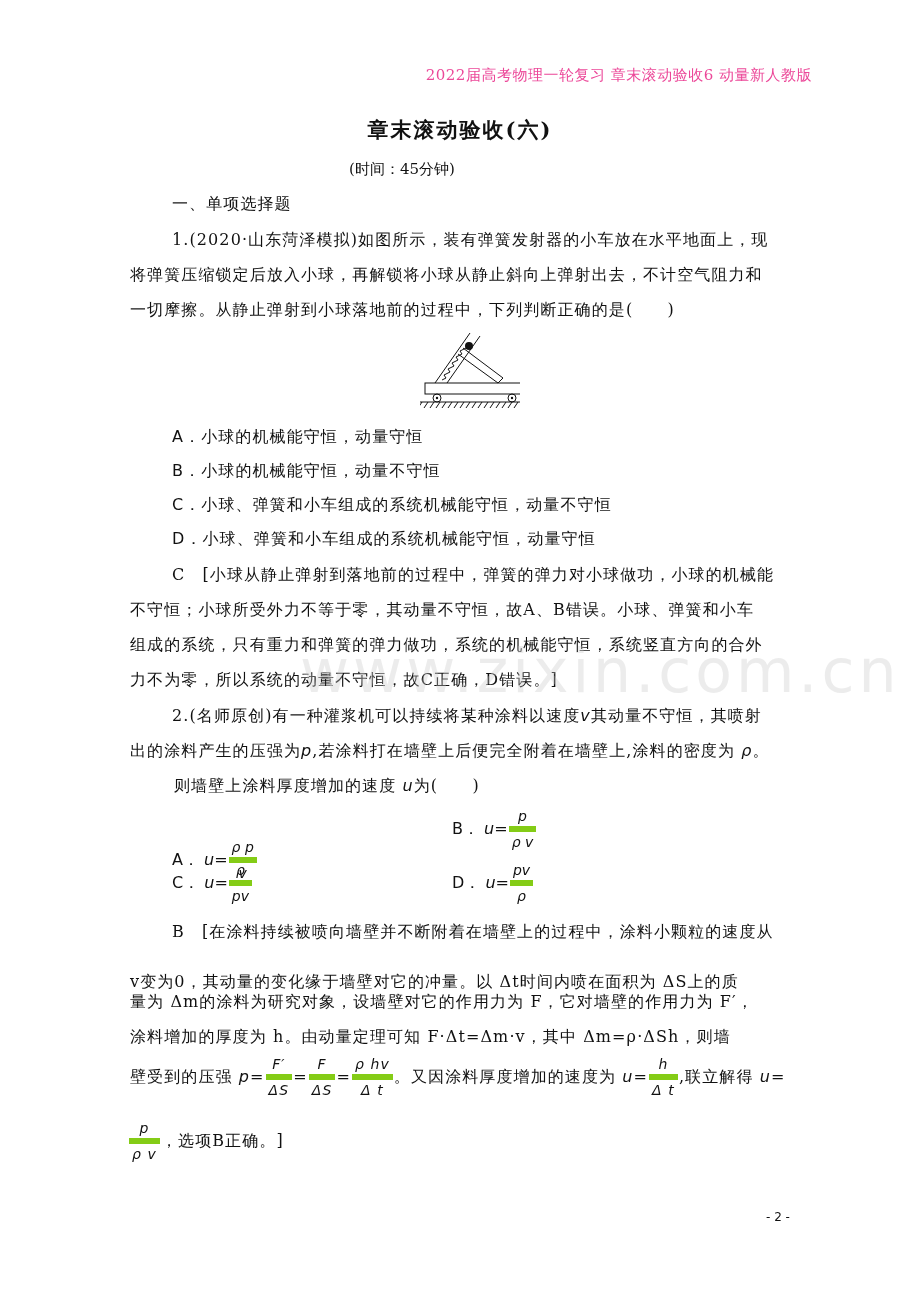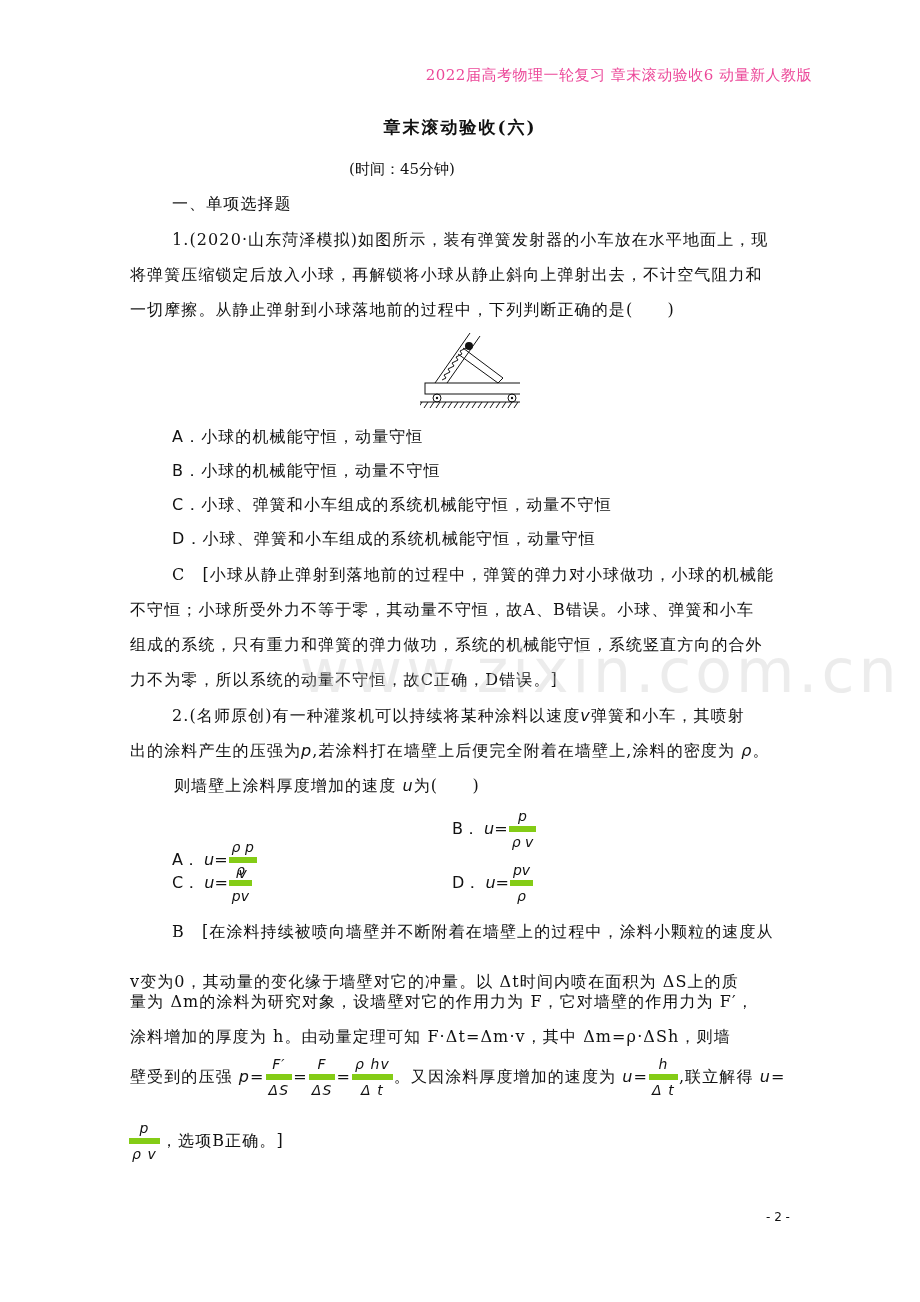--- a/index.html
+++ b/index.html
@@ -7,21 +7,21 @@
     width: 920px; height: 1302px; position: relative; overflow: hidden;
     font-family: "DejaVu Serif", "Liberation Serif", serif;
     color: #111;
   }
   .header {
     position: absolute; top: 66px; right: 108px;
     font-size: 15px; letter-spacing: 0.5px; color: #ec4899;
   }
   .title {
     position: absolute; top: 116px; left: 0; width: 920px; text-align: center;
-    font-size: 17px; font-weight: bold; letter-spacing: 2px;
+    font-size: 21px; font-weight: bold; letter-spacing: 2px;
   }
   .subtitle {
     position: absolute; top: 160px; left: 0; width: 804px; text-align: center;
     font-size: 15px;
   }
   .line {
     position: absolute; left: 130px; width: 660px;
     font-size: 16px; line-height: 20px; white-space: nowrap; letter-spacing: 1.1px;
   }
   .indent { left: 172px; }
@@ -99,21 +99,21 @@
 <div class="line indent sans" style="top:529px;">D．小球、弹簧和小车组成的系统机械能守恒，动量守恒</div>
 
 <div class="line indent" style="top:565px;">C　[小球从静止弹射到落地前的过程中，弹簧的弹力对小球做功，小球的机械能</div>
 <div class="line" style="top:600px;">不守恒；小球所受外力不等于零，其动量不守恒，故A、B错误。小球、弹簧和小车</div>
 <div class="line" style="top:635px;">组成的系统，只有重力和弹簧的弹力做功，系统的机械能守恒，系统竖直方向的合外</div>
 <div class="line" style="top:670px;">力不为零，所以系统的动量不守恒，故C正确，D错误。]</div>
 
 <div class="watermark">www.zixin.com.cn</div>
 
 <div class="line indent" style="top:706px;">
-  <span>2.(名师原创)有一种灌浆机可以持续将某种涂料以速度</span><i class="m">v</i><span>弹簧和小车，其喷射</span>
+  <span>2.(名师原创)有一种灌浆机可以持续将某种涂料以速度</span><i class="m">v</i><span>其动量不守恒，其喷射</span>
 </div>
 <div class="line" style="top:741px;">
   <span>出的涂料产生的压强为</span><i class="m">p</i><span>,若涂料打在墙壁上后便完全附着在墙壁上,涂料的密度为</span> <i class="m">ρ</i><span>。</span>
 </div>
 <div class="line" style="top:776px;margin-left:44px;">
   <span>则墙壁上涂料厚度增加的速度</span> <i class="m">u</i><span>为(　　)</span>
 </div>
 
 <div class="opt" style="left:172px; top:808px;margin-top:31px;">
   <span>A．</span> <i>u=</i><span class="frac"><span class="num">ρ p</span><span class="den">v</span></span>

